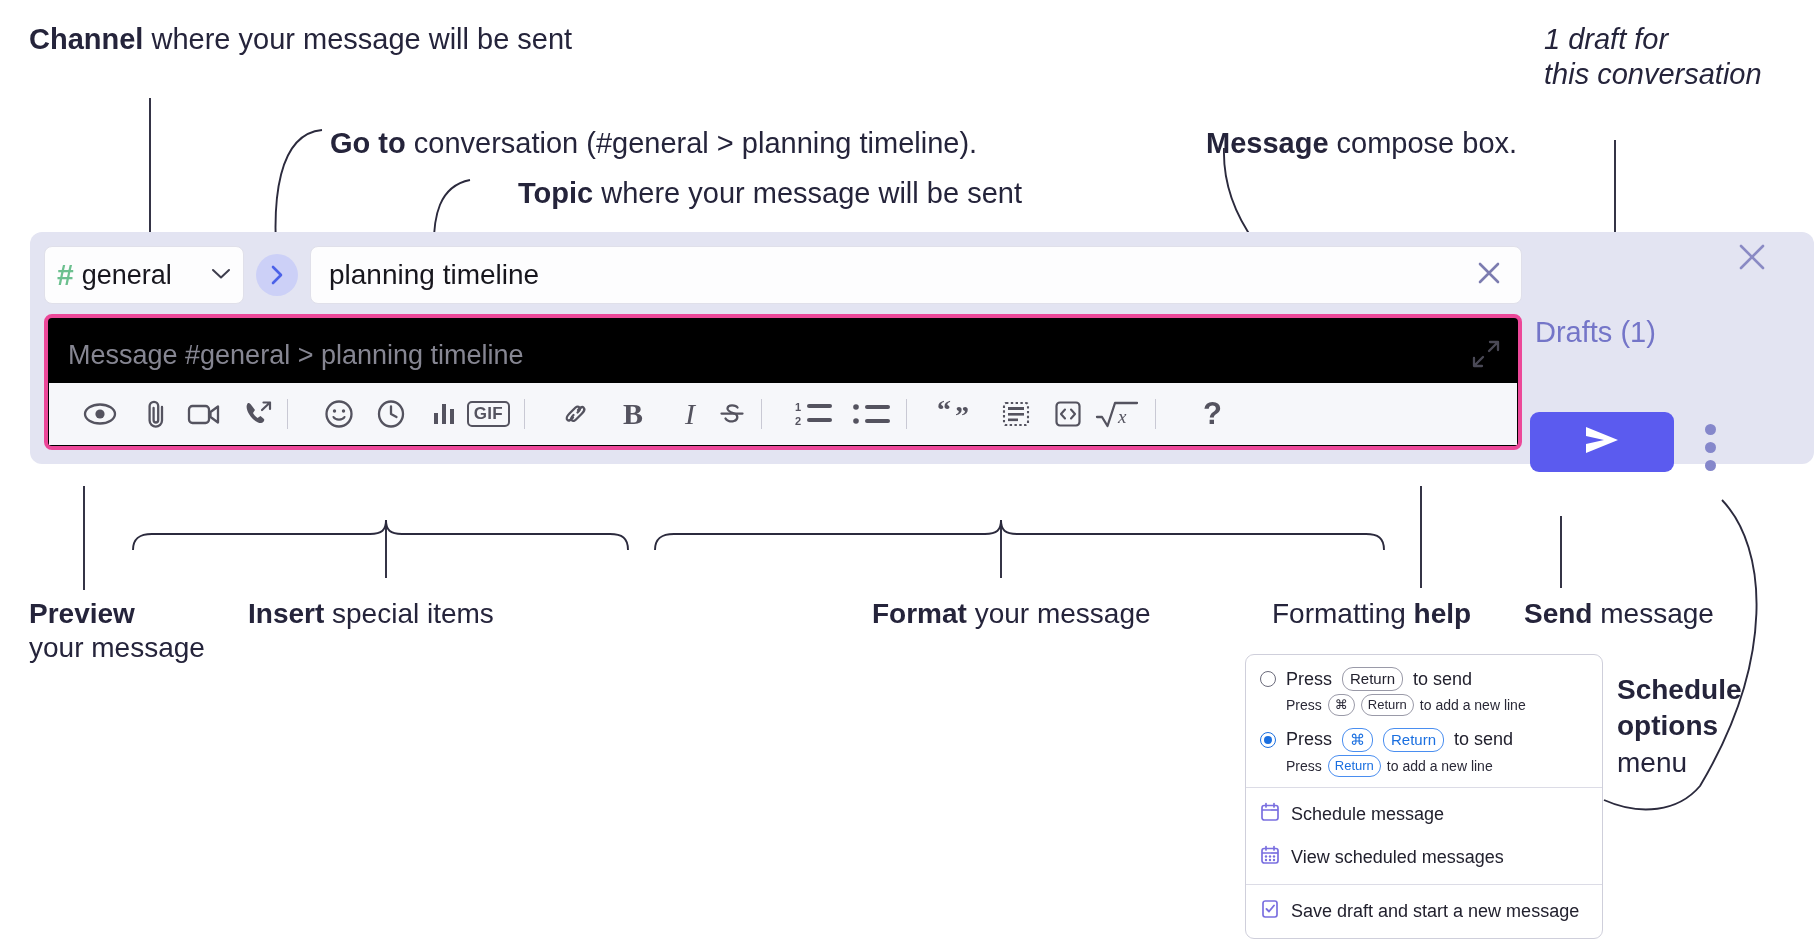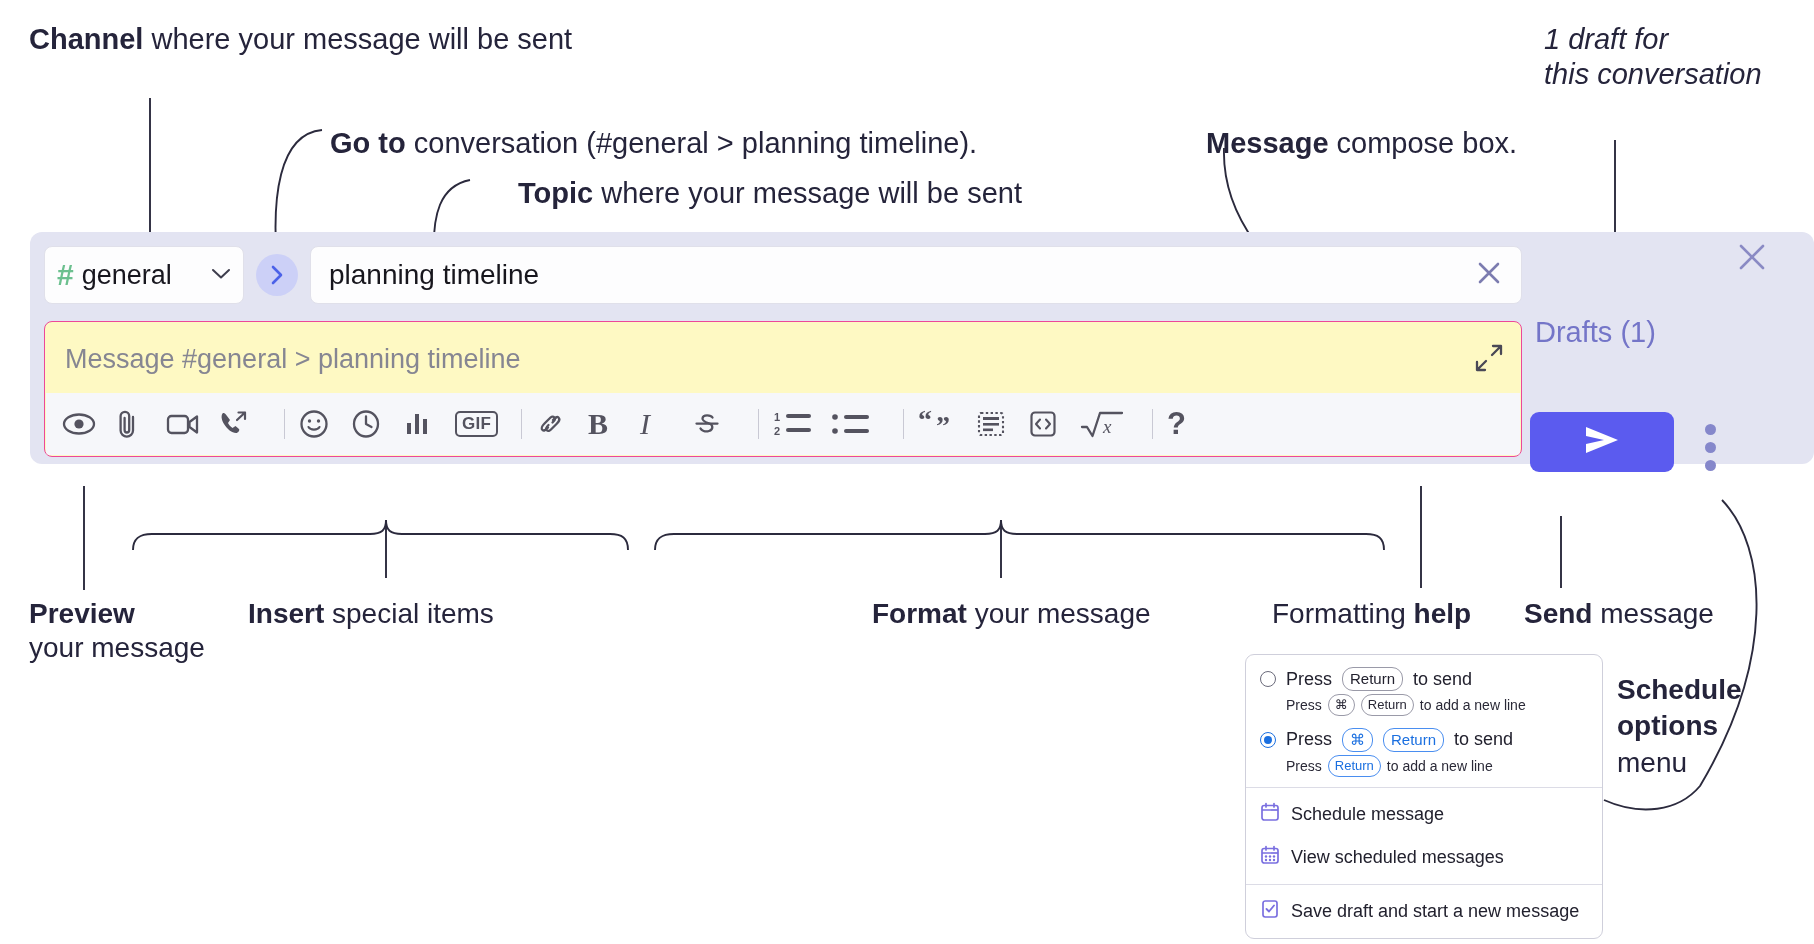--- a/index.html
+++ b/index.html
@@ -42,31 +42,31 @@
   }
   .goto-btn svg { display:block; }
 
   .topic-field {
     flex:1; height:58px; background:#fdfdfe; border:1px solid #e0e0ea; border-radius:8px;
     display:flex; align-items:center; padding:0 18px;
   }
   .topic-val { font-size:28px; color:#17161d; flex:1; }
 
   .msg-box {
-    position:absolute; left:0; top:75px; width:100%; height:136px;
-    background:#fef9c3; border:1px solid #ec4899; border-radius:8px; overflow:hidden;
+    position:absolute; left:0; top:68px; width:100%; height:136px;
+    background:#000000; border:4px solid #ec4899; border-radius:8px; overflow:hidden;
   }
   .msg-placeholder { position:absolute; left:20px; top:22px; font-size:27px; color:#868692; }
   .expand-icon { position:absolute; right:18px; top:22px; }
 
   .toolbar {
     position:absolute; left:1px; bottom:1px; width:calc(100% - 2px); height:62px;
     background:#f6f7fa; display:flex; align-items:center; padding-left:16px; gap:0;
   }
-  .tbtn { width:52px; height:52px; display:flex; align-items:center; justify-content:flex-start; color:#54535f; }
+  .tbtn { width:52px; height:52px; display:flex; align-items:center; justify-content:flex-end; color:#54535f; }
   .tsep { width:1px; height:30px; background:#c9c9d4; margin:0 14px; }
   .gifbox {
     border:2px solid #54535f; border-radius:5px; padding:1px 5px;
     font-size:17px; font-weight:700; letter-spacing:0.3px; color:#54535f;
     font-family:"Liberation Sans", sans-serif;
   }
   .bold-g { font-size:30px; font-weight:700; font-family:"Liberation Serif", serif; }
   .ital-g { font-size:30px; font-style:italic; font-family:"Liberation Serif", serif; }
   .q-g { font-size:31px; font-weight:700; }
 

